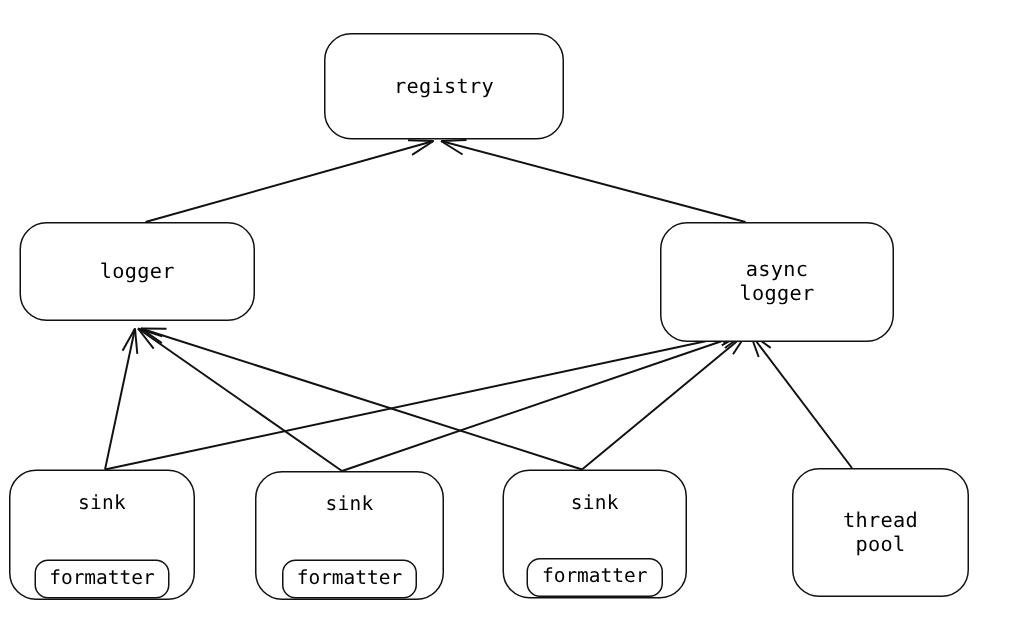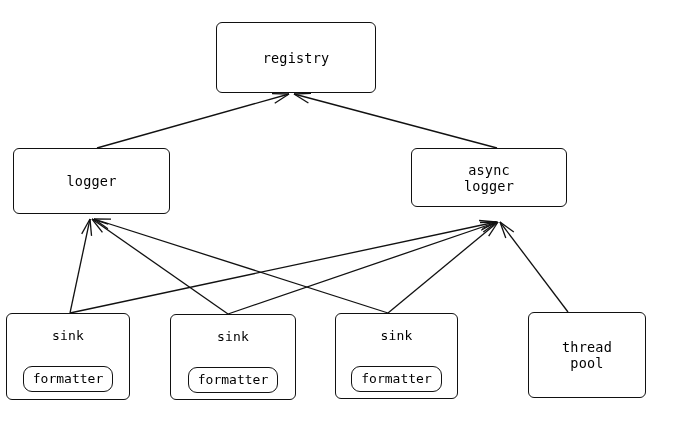--- a/index.html
+++ b/index.html
@@ -21,38 +21,38 @@
     position: absolute;
     left: 0;
     top: 0;
     width: 677px;
     height: 422px;
   }
   .node {
     position: absolute;
     box-sizing: border-box;
     border: 1.4px solid #111111;
-    border-radius: 6px;
+    border-radius: 18px;
     background: #ffffff;
     display: flex;
     align-items: center;
     justify-content: center;
     flex-direction: column;
     z-index: 2;
   }
   .node-label {
     font-size: 13.5px;
     line-height: 16px;
     color: #000000;
     text-align: center;
     white-space: pre-line;
     letter-spacing: 0.2px;
   }
   .sink-node {
-    justify-content: flex-start;
+    justify-content: space-between;
     padding-top: 14px;
   }
   .sink-node .node-label {
     font-size: 13px;
   }
   .inner-box {
     box-sizing: border-box;
     border: 1.4px solid #111111;
     border-radius: 9px;
     background: #ffffff;
@@ -122,21 +122,21 @@
       </g>
     </svg>
 
   <div id="nodes">
       <div class="node" style="left: 216px; top: 22px; width: 160px; height: 71px; border-color: rgb(17, 17, 17);">
         <div class="node-label" style="color: rgb(0, 0, 0);">registry</div>
       </div>
       <div class="node" style="left: 13px; top: 148px; width: 157px; height: 66px; border-color: rgb(17, 17, 17);">
         <div class="node-label" style="color: rgb(0, 0, 0);">logger</div>
       </div>
-      <div class="node" style="left: 411px; top: 148px; width: 156px; height: 59px; border-color: rgb(17, 17, 17);">
+      <div class="node" style="left: 440px; top: 148px; width: 156px; height: 80px; border-color: rgb(17, 17, 17);">
         <div class="node-label" style="color: rgb(0, 0, 0);">async
 logger</div>
       </div>
       <div class="node sink-node" style="left: 6px; top: 313px; width: 124px; height: 87px; border-color: rgb(17, 17, 17);">
         <div class="node-label" style="color: rgb(0, 0, 0);">sink</div>
         <div class="inner-box" style="border-color: rgb(17, 17, 17);">
           <div class="inner-label" style="color: rgb(0, 0, 0);">formatter</div>
         </div>
       </div>
       <div class="node sink-node" style="left: 170px; top: 314px; width: 126px; height: 86px; border-color: rgb(17, 17, 17);">

